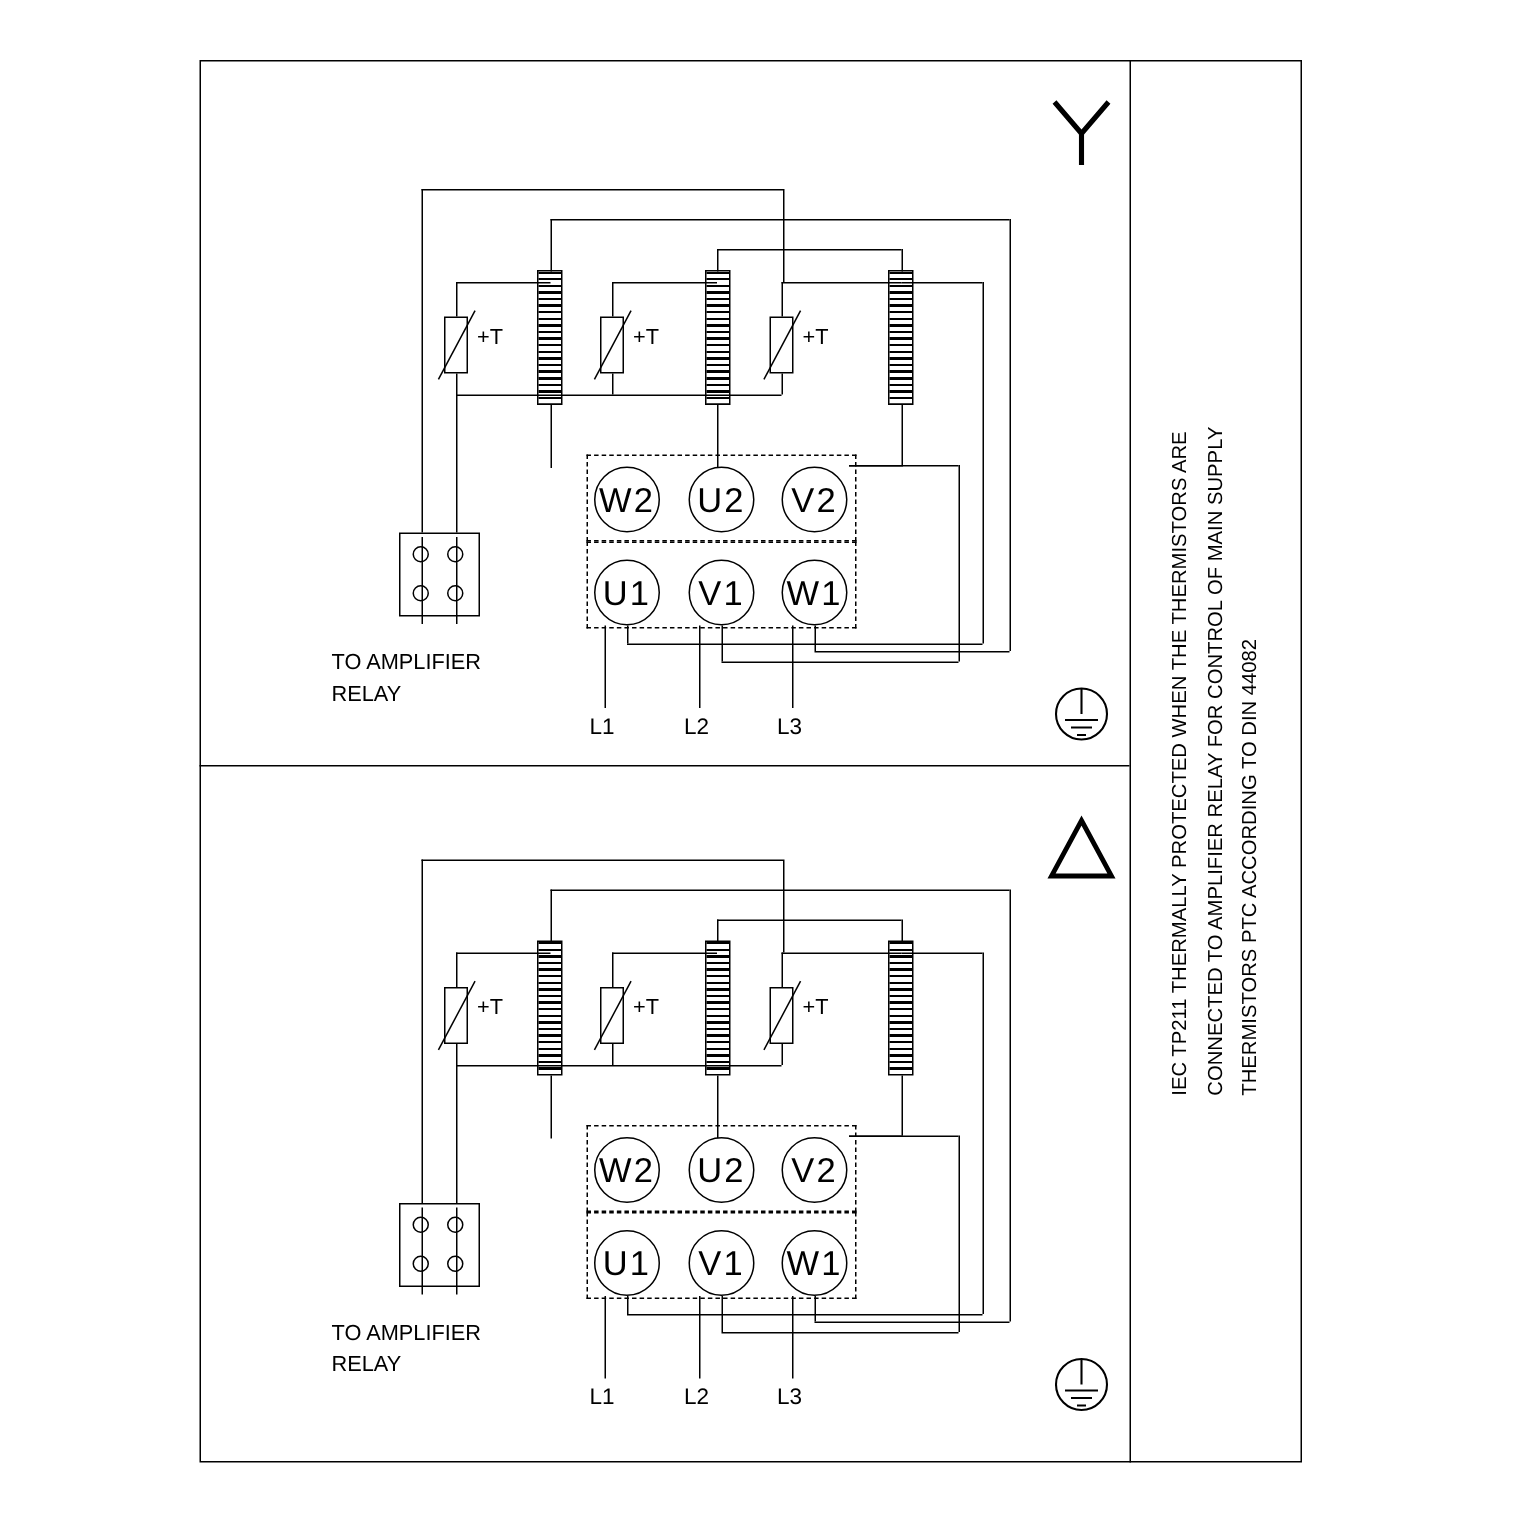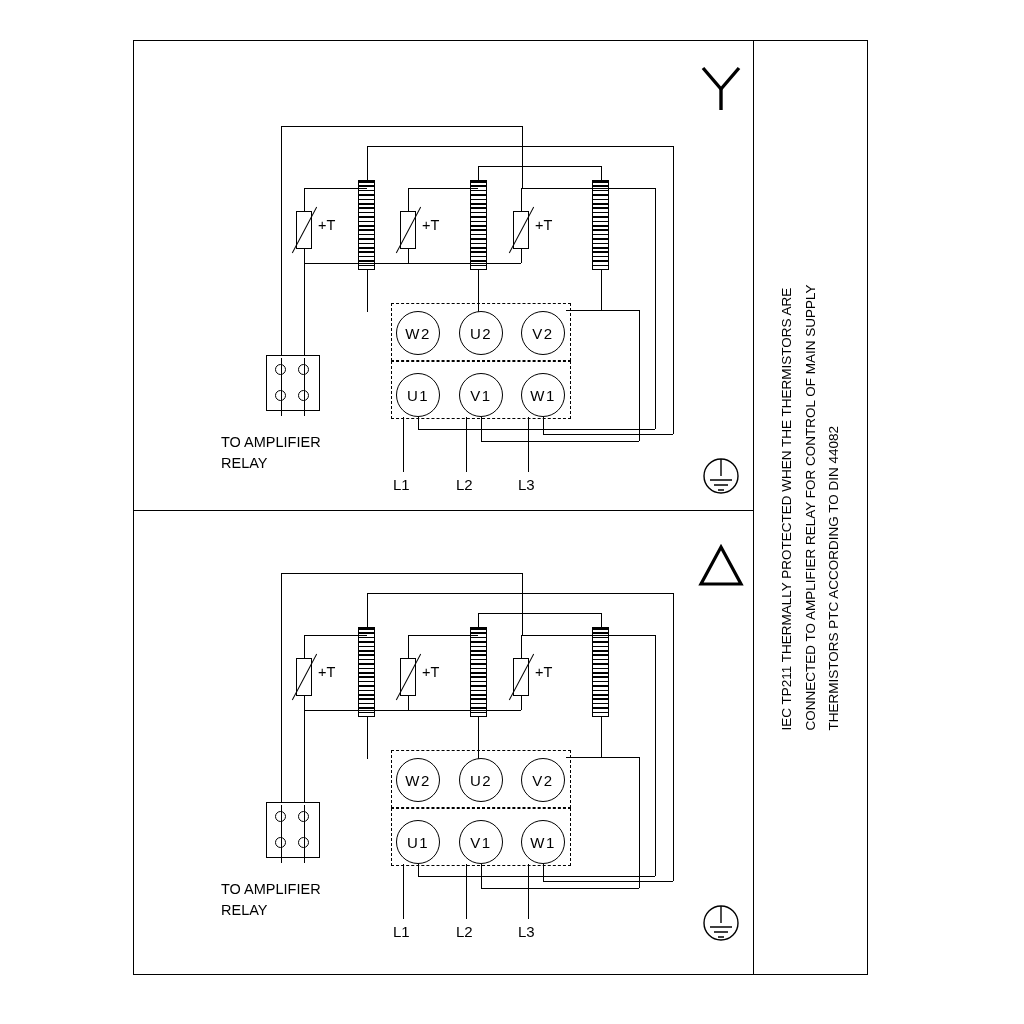--- a/index.html
+++ b/index.html
@@ -45,21 +45,21 @@
 
   
   .term {
     width: 44px; height: 44px;
     border: 1.4px solid #000;
     border-radius: 50%;
     background: #fff;
     display: flex;
     align-items: center;
     justify-content: center;
-    font-size: 15px;
+    font-size: 23px;
     letter-spacing: 1.5px;
     box-sizing: border-box;
   }
   .dashbox {
     border: 1.2px dashed #000;
     box-sizing: border-box;
     background: transparent;
   }
 
   

